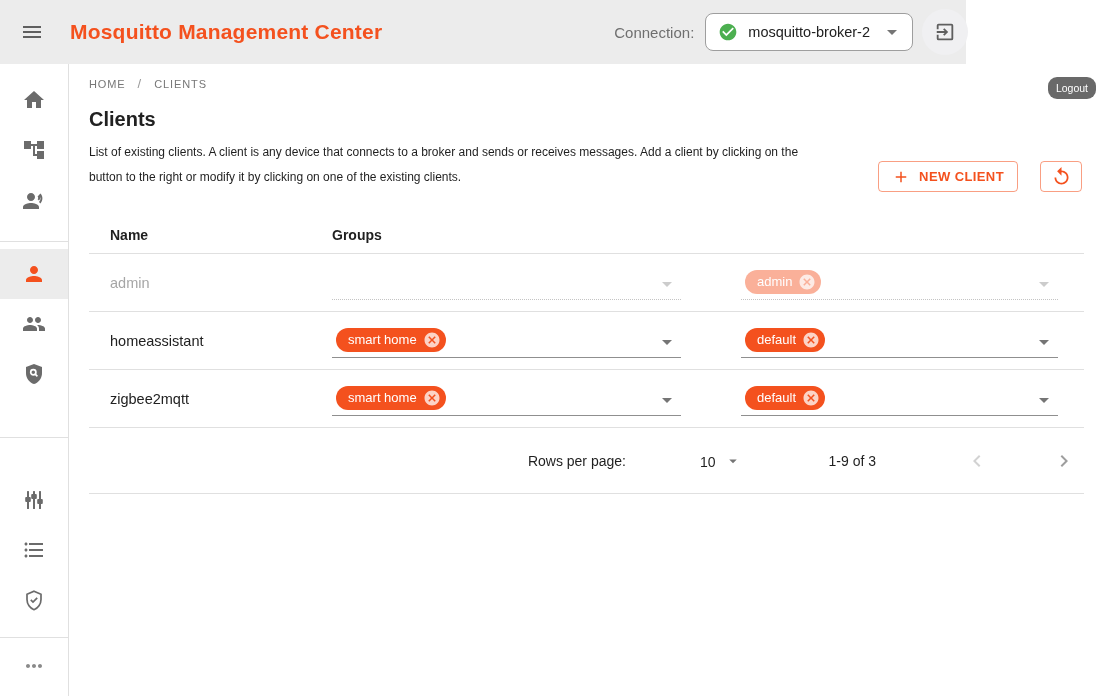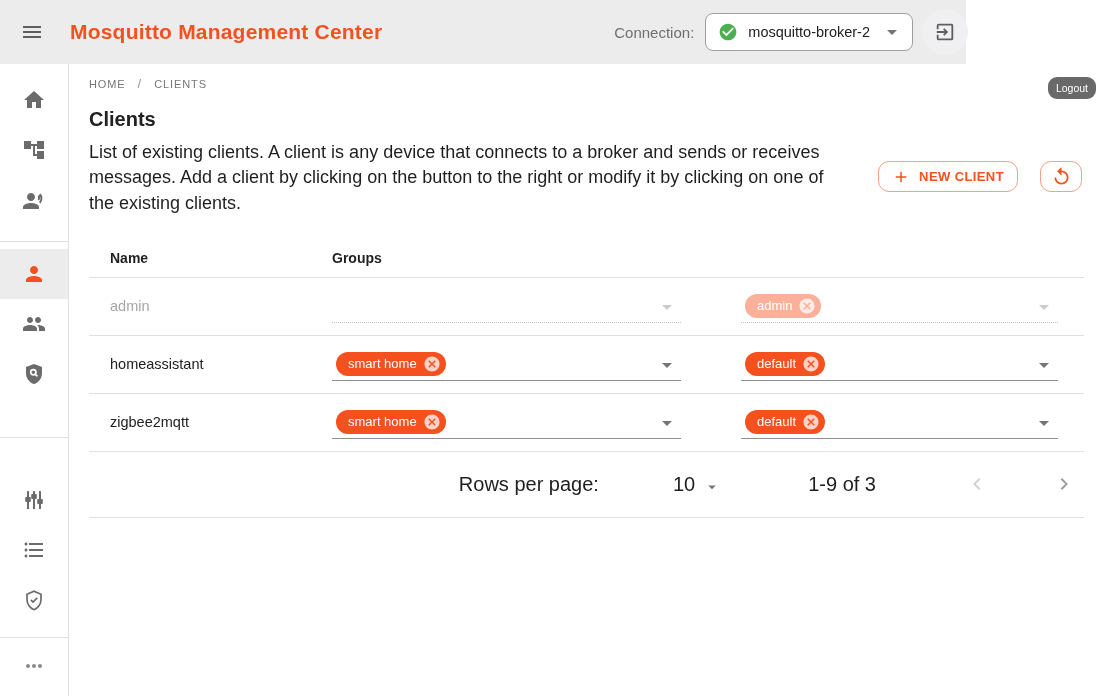--- a/index.html
+++ b/index.html
@@ -53,25 +53,25 @@
   .d1{margin-top:16px;} .i4{margin-top:7px;} .d2{margin-top:38px;} .i7{margin-top:37px;}
   .d3{margin-top:12px;} .i10{margin-top:3px;}
 
   
   .main{position:absolute;left:69px;top:64px;right:0;bottom:0;padding:0 15px 0 20px;}
   .breadcrumb{margin-top:12px;display:flex;align-items:center;gap:12px;font-size:11px;letter-spacing:0.9px;color:#777;}
   .breadcrumb a{color:#777;text-decoration:none;cursor:pointer;}
   .bc-sep{font-size:13px;color:#999;}
   .page-title{font-size:20px;font-weight:bold;margin:17px 0 0;color:var(--text);}
   .desc-row{margin-top:9px;display:flex;align-items:flex-start;}
-  .page-desc{width:742px;margin:0;font-size:18px;line-height:25.3px;color:#1f1f1f;}
+  .page-desc{width:742px;margin:0;font-size:12px;line-height:25.3px;color:#1f1f1f;}
   .actions{margin-left:auto;margin-top:21px;display:flex;align-items:center;gap:22px;padding-right:1px;}
   .btn-outline{
     display:flex;align-items:center;gap:9px;height:31px;padding:0 13px;background:transparent;
-    border:1px solid rgba(244,81,30,0.55);border-radius:11px;color:var(--brand);
+    border:1px solid rgba(244,81,30,0.55);border-radius:4px;color:var(--brand);
     font-size:13px;font-weight:bold;letter-spacing:0.4px;cursor:pointer;font-family:"Liberation Sans",sans-serif;
   }
   .btn-refresh{width:42px;height:31px;padding:0;justify-content:center;}
 
   
   .table{margin-top:24px;width:995px;}
   .thead{display:flex;height:38px;align-items:center;border-bottom:1px solid var(--divider);}
   .th{font-size:14px;font-weight:bold;color:#1f1f1f;}
   .col1{width:243px;padding-left:21px;} .col2{width:409px;} .col3{width:343px;}
   .trow{display:flex;height:58px;align-items:center;border-bottom:1px solid var(--divider);cursor:pointer;}
@@ -89,21 +89,21 @@
   .chip{
     display:inline-flex;align-items:center;height:24px;border-radius:12px;background:var(--brand);
     color:#fff;font-size:13px;padding:0 5px 0 12px;gap:6px;cursor:pointer;
   }
   .chip.disabled{opacity:0.45;}
   .chip-label{line-height:24px;}
 
   
   .pagination{
     display:flex;align-items:center;justify-content:flex-end;height:66px;
-    border-bottom:1px solid var(--divider);font-size:20px;color:#1f1f1f;gap:47px;
+    border-bottom:1px solid var(--divider);font-size:14px;color:#1f1f1f;gap:47px;
   }
   .rpp-label{margin-right:27px;}
   .rpp-select{display:flex;align-items:flex-end;gap:8px;cursor:pointer;margin-right:40px;}
   .range{margin-right:34px;}
   .page-btn{width:40px;height:40px;border-radius:50%;}
   .page-btn.prev svg path{fill:#d2d2d2;}
   .page-btn.next svg path{fill:#9e9e9e;}
 </style>
 </head>
 <body>

